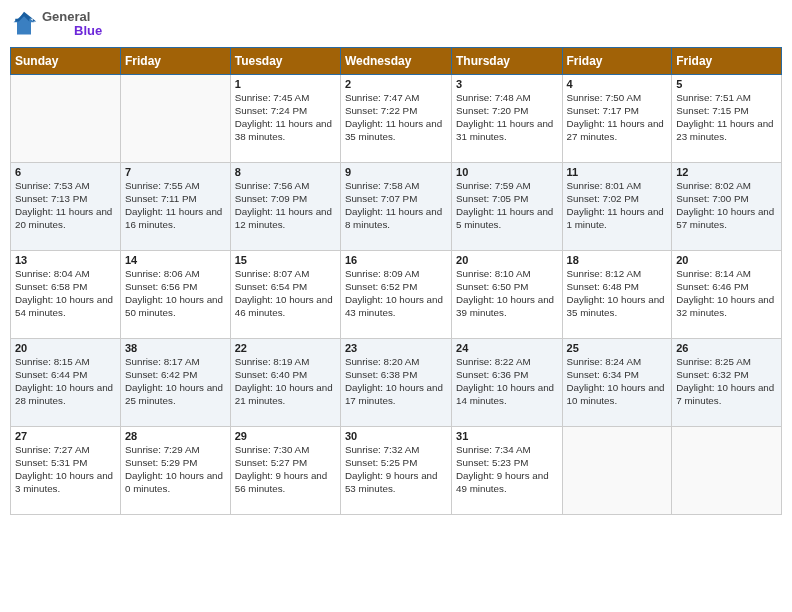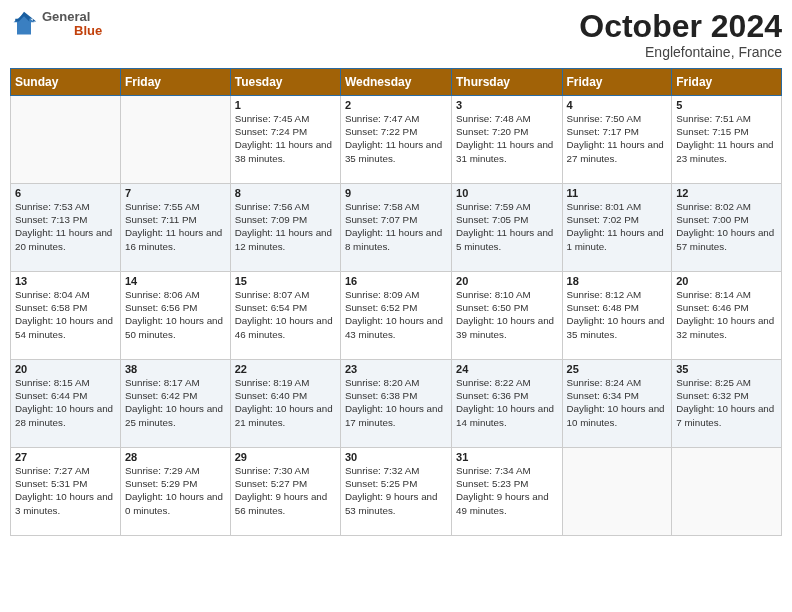--- a/index.html
+++ b/index.html
@@ -28,21 +28,21 @@
       gap: 4px;
     }
     .logo-text {
       display: flex;
       flex-direction: column;
       font-size: 13px;
       font-weight: bold;
       line-height: 1.1;
     }
     .logo-text .general { color: #555; }
-    .logo-text .blue { color: #c2410c; padding-left: 32px; }
+    .logo-text .blue { color: #6d28d9; padding-left: 32px; }
     .logo-icon {
       width: 28px;
       height: 28px;
     }
     .title-block {
       text-align: right;
     }
     .month-title {
       font-size: 32px;
       font-weight: bold;
@@ -103,24 +103,20 @@
     <div class="logo">
       <svg class="logo-icon" viewBox="0 0 32 32">
         <polygon points="16,4 28,14 24,14 24,28 8,28 8,14 4,14" fill="#3a7fc1"></polygon>
         <polygon points="16,2 30,13 26,13 26,10 22,10 22,13 16,7 10,13 6,13 6,10 10,10" fill="#1a5fa0"></polygon>
       </svg>
       <div class="logo-text">
         <span class="general">General</span>
         <span class="blue">Blue</span>
       </div>
     </div>
-    <div class="title-block">
-      <div class="month-title">October 2024</div>
-      <div class="location">Englefontaine, France</div>
-    </div>
   </div>
 
   <table class="calendar-table">
     <thead>
       <tr>
 
       <th>Sunday</th>
           <th>Friday</th>
           <th>Tuesday</th>
           <th>Wednesday</th>
@@ -233,21 +229,21 @@
           </td>
           <td>
             <div class="day-num">24</div>
             <div class="day-info">Sunrise: 8:22 AM<br>Sunset: 6:36 PM<br>Daylight: 10 hours and 14 minutes.</div>
           </td>
           <td>
             <div class="day-num">25</div>
             <div class="day-info">Sunrise: 8:24 AM<br>Sunset: 6:34 PM<br>Daylight: 10 hours and 10 minutes.</div>
           </td>
           <td>
-            <div class="day-num">35</div>
+            <div class="day-num">26</div>
             <div class="day-info">Sunrise: 8:25 AM<br>Sunset: 6:32 PM<br>Daylight: 10 hours and 7 minutes.</div>
           </td>
         </tr>
         <tr>
           <td>
             <div class="day-num">27</div>
             <div class="day-info">Sunrise: 7:27 AM<br>Sunset: 5:31 PM<br>Daylight: 10 hours and 3 minutes.</div>
           </td>
           <td>
             <div class="day-num">28</div>

